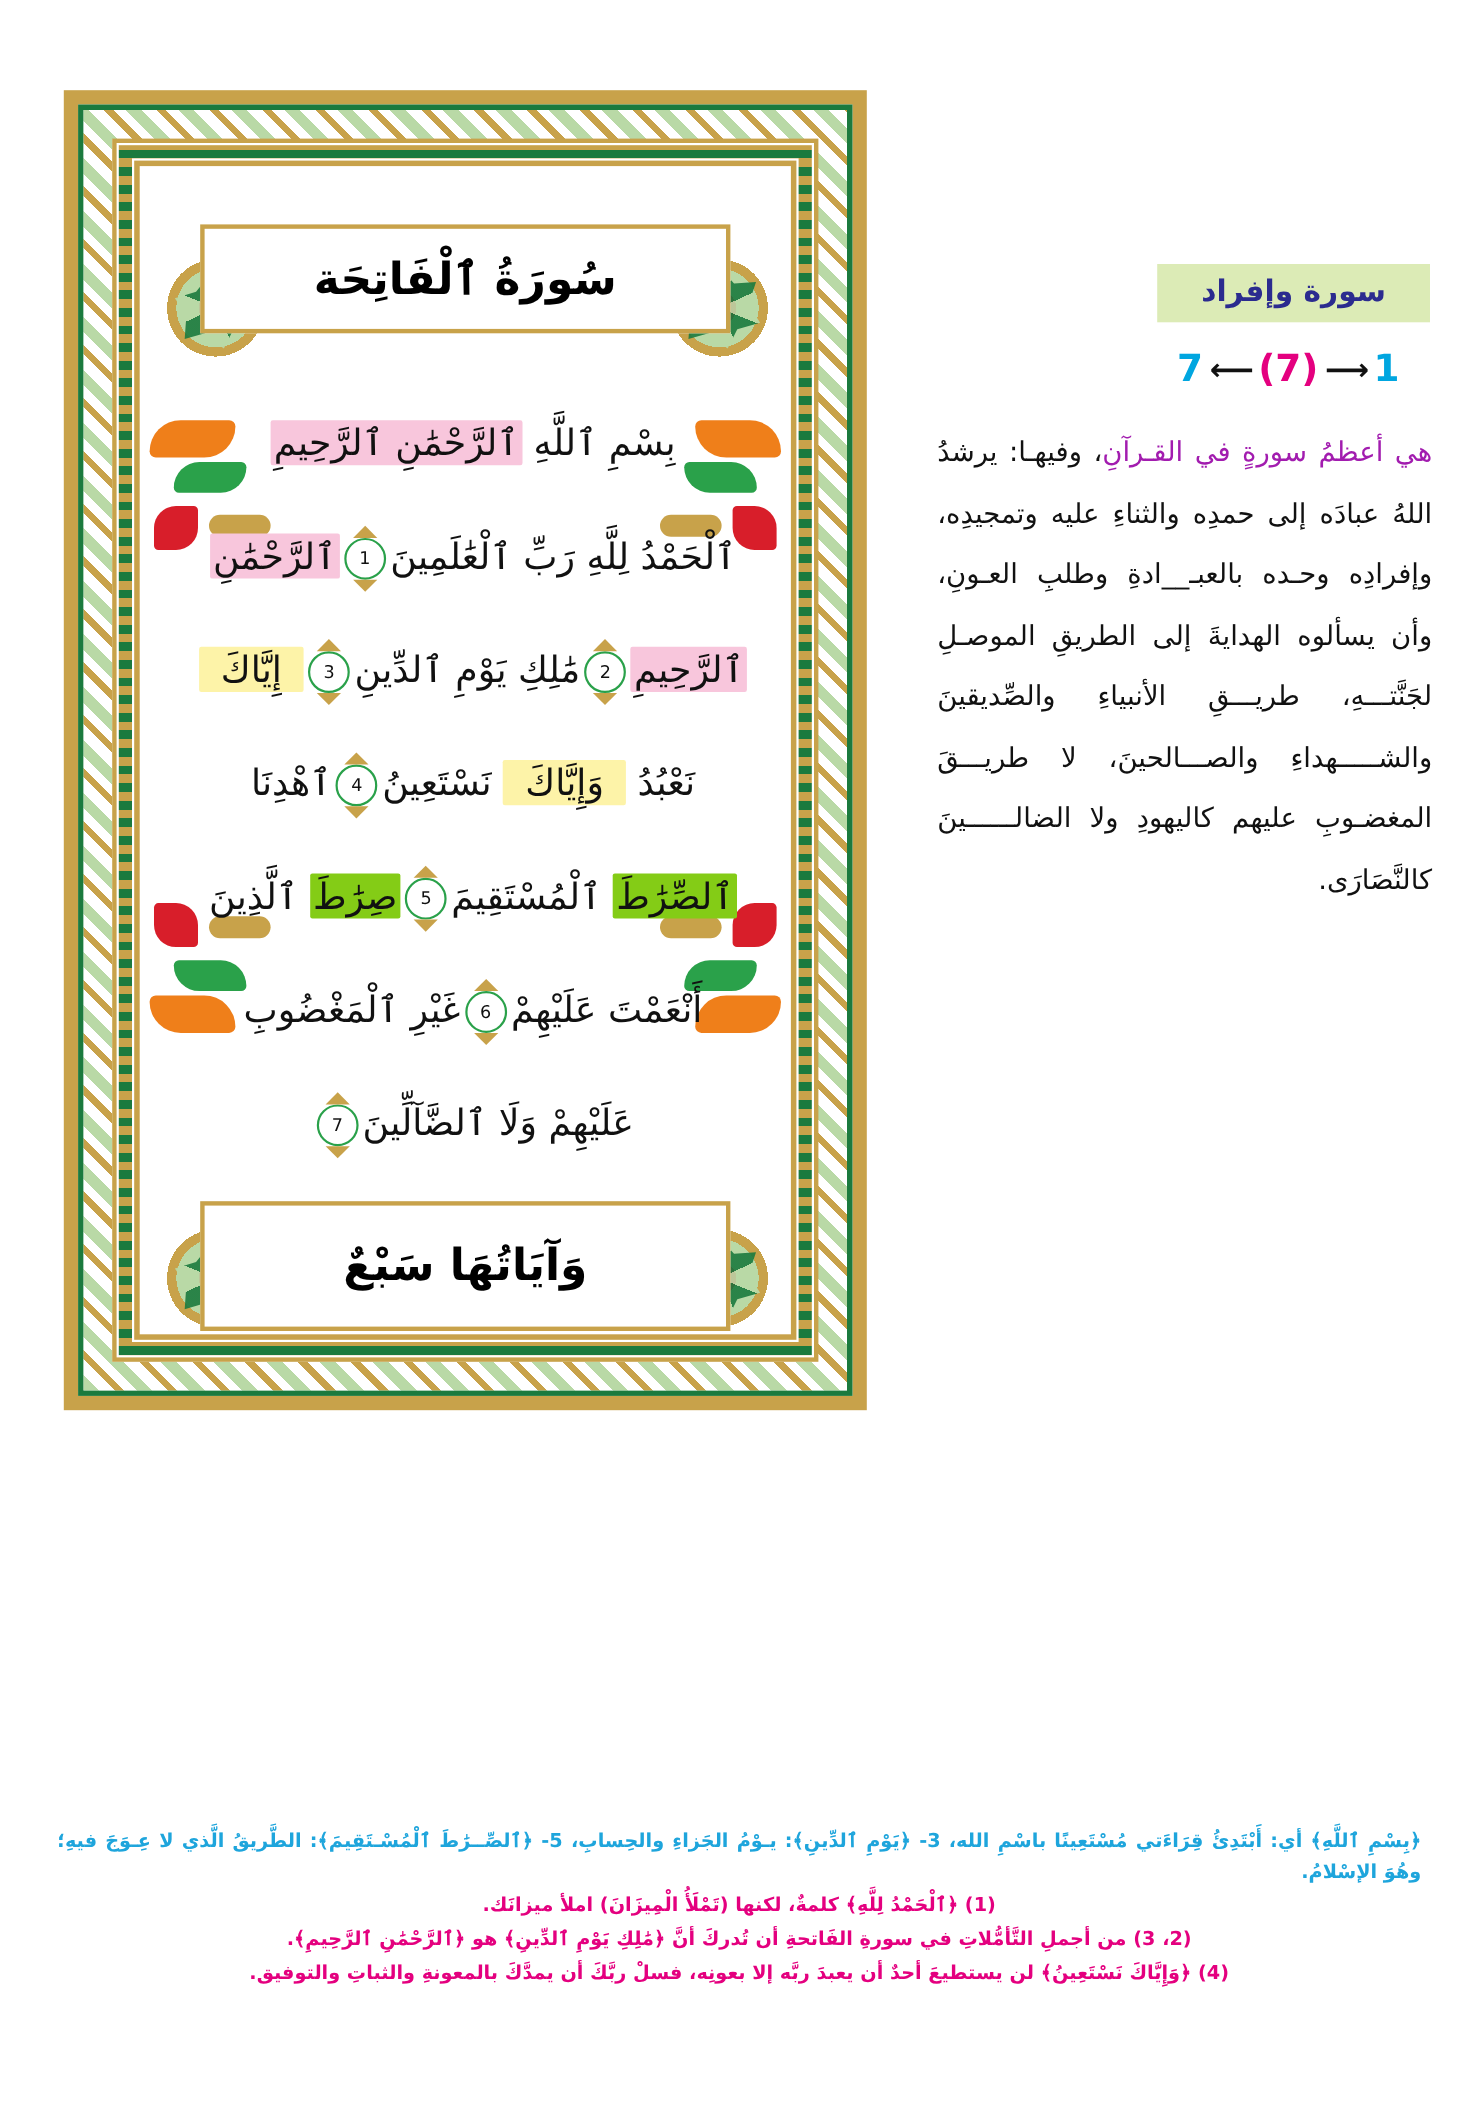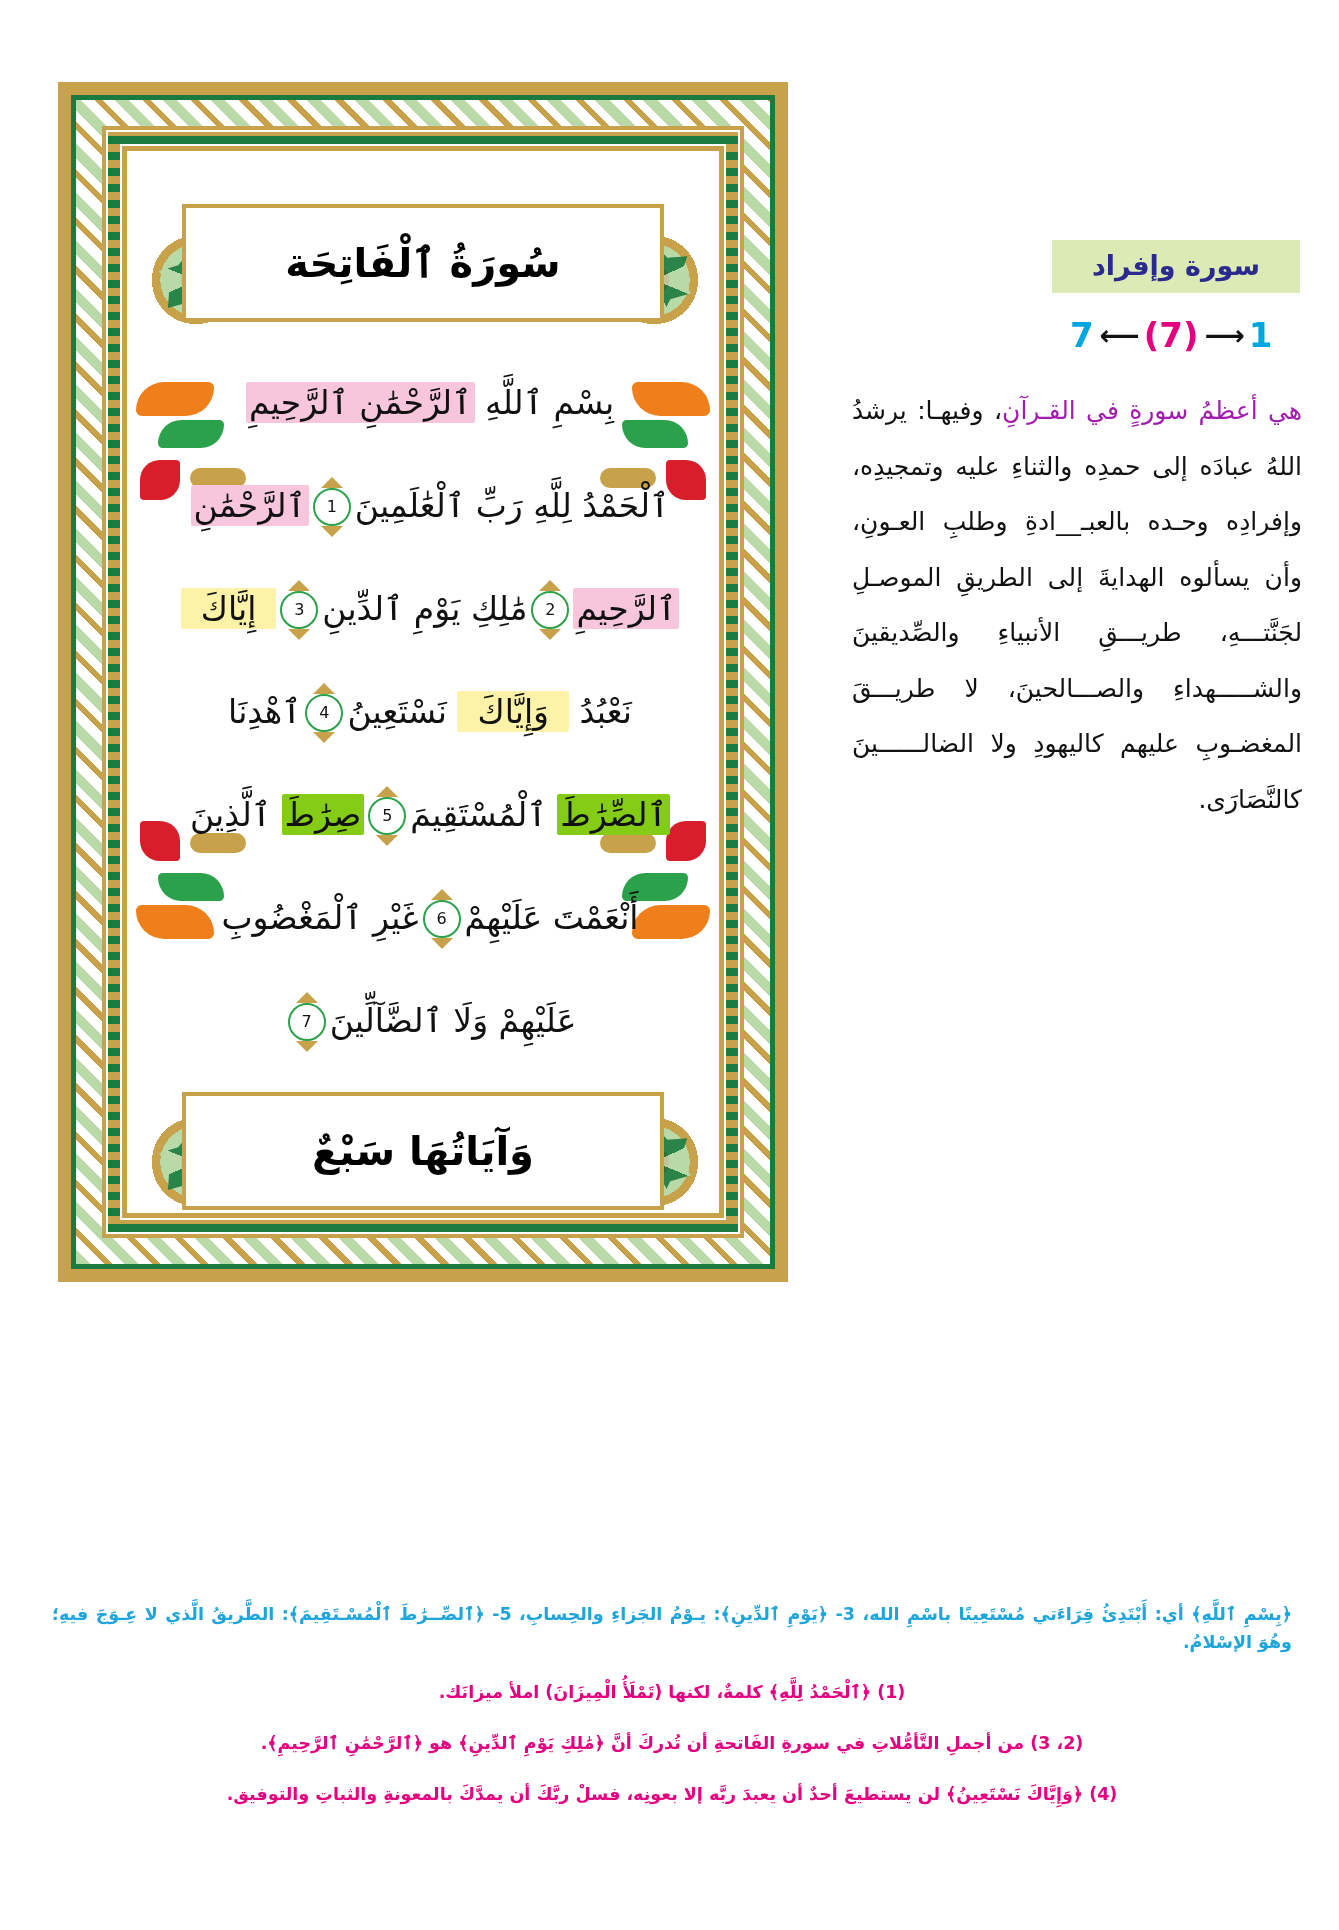--- a/index.html
+++ b/index.html
@@ -37,21 +37,21 @@
      opacity:.9;}
 
   .arab{position:absolute;width:150px;height:175px;}
   .arab span{position:absolute;border-radius:50%;}
   .sw-o{background:#ef7f1a;}
   .sw-g{background:#2aa14a;}
   .sw-r{background:#d81e2a;}
   .sw-k{background:#c8a24a;}
 
   
-  .cartouche{position:absolute;left:124px;top:122px;width:482px;height:118px;
+  .cartouche{position:absolute;left:124px;top:122px;width:482px;height:99px;
      border:4px solid #c8a24a;background:#fff;box-sizing:border-box;
      display:flex;align-items:center;justify-content:center;}
   .cartouche.bottom{top:1010px;height:118px;}
   .cart-text{font-family:"DejaVu Sans","Liberation Sans",sans-serif;
      font-size:40px;color:#000;direction:rtl;white-space:nowrap;font-weight:700;}
 
   
   .verses{position:absolute;left:92px;top:300px;width:560px;height:660px;
      display:flex;flex-direction:column;justify-content:space-between;
      direction:rtl;text-align:center;}
@@ -79,24 +79,24 @@
      margin:22px 10px 0 auto;width:230px;font-weight:700;font-size:34px;direction:ltr;}
   .num-cyan{color:#00a6e0;}
   .num-mag{color:#e4007f;}
   .arrw{font-size:28px;color:#111;letter-spacing:-2px;}
   .side-body{margin-top:28px;padding-left:12px;padding-right:8px;
      font-size:25px;line-height:2.22;color:#111;text-align:justify;
      text-align-last:justify;direction:rtl;}
   .side-body .em{color:#a21caf;}
 
   
-  .footnotes{position:absolute;left:52px;top:1600px;width:1240px;direction:rtl;}
+  .footnotes{position:absolute;left:52px;top:1660px;width:1240px;direction:rtl;}
   .fn-cyan{color:#1ea5dc;font-size:17.5px;line-height:1.62;font-weight:700;text-align:justify;}
   .fn-mag{color:#e4007f;font-size:17.5px;line-height:1.78;font-weight:700;text-align:center;}
-  .fn-mag div{margin-top:20px;}
+  .fn-mag div{margin-top:0;}
 </style>
 </head>
 <body>
 
 <div id="page">
 
   <div class="illum">
 
     <div class="frame1"></div>
     <div class="frame-gold-a"></div>

